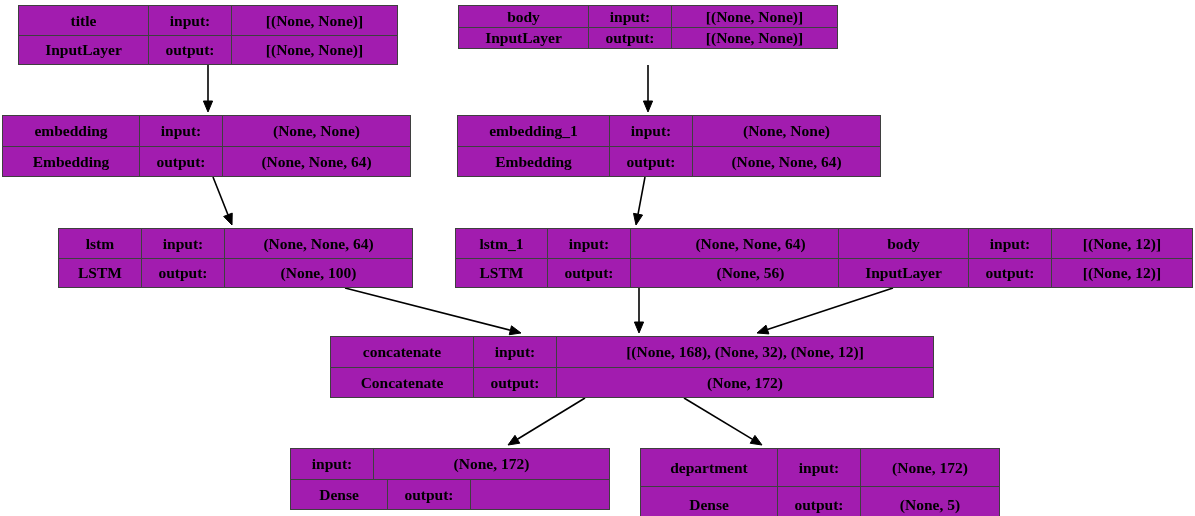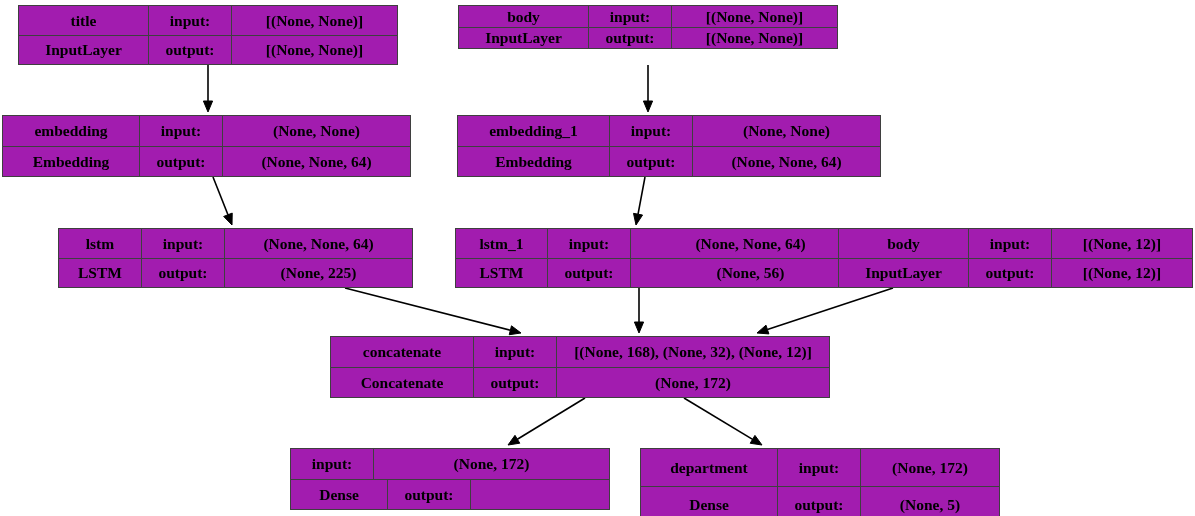--- a/index.html
+++ b/index.html
@@ -149,21 +149,21 @@
       </div>
       <div class="node" style="left: 58px; top: 228px; width: 355px; height: 60px;">
         <div class="node-row row-top">
           <div class="cell c-name" style="width: 83px; flex: 0 0 83px;">lstm</div>
           <div class="cell c-io" style="width: 83px; flex: 0 0 83px;">input:</div>
           <div class="cell c-shape" style="flex: 1 1 auto;">(None, None, 64)</div>
         </div>
         <div class="node-row">
           <div class="cell c-name" style="width: 83px; flex: 0 0 83px;">LSTM</div>
           <div class="cell c-io" style="width: 83px; flex: 0 0 83px;">output:</div>
-          <div class="cell c-shape" style="flex: 1 1 auto;">(None, 225)</div>
+          <div class="cell c-shape" style="flex: 1 1 auto;">(None, 100)</div>
         </div>
       </div>
       <div class="node" style="left: 455px; top: 228px; width: 416px; height: 60px;">
         <div class="node-row row-top">
           <div class="cell c-name" style="width: 92px; flex: 0 0 92px;">lstm_1</div>
           <div class="cell c-io" style="width: 83px; flex: 0 0 83px;">input:</div>
           <div class="cell c-shape" style="flex: 1 1 auto;">(None, None, 64)</div>
         </div>
         <div class="node-row">
           <div class="cell c-name" style="width: 92px; flex: 0 0 92px;">LSTM</div>
@@ -176,21 +176,21 @@
           <div class="cell c-name" style="width: 130px; flex: 0 0 130px;">body</div>
           <div class="cell c-io" style="width: 83px; flex: 0 0 83px;">input:</div>
           <div class="cell c-shape" style="flex: 1 1 auto;">[(None, 12)]</div>
         </div>
         <div class="node-row">
           <div class="cell c-name" style="width: 130px; flex: 0 0 130px;">InputLayer</div>
           <div class="cell c-io" style="width: 83px; flex: 0 0 83px;">output:</div>
           <div class="cell c-shape" style="flex: 1 1 auto;">[(None, 12)]</div>
         </div>
       </div>
-      <div class="node" style="left: 330px; top: 336px; width: 500px; height: 62px;">
+      <div class="node" style="left: 330px; top: 336px; width: 604px; height: 62px;">
         <div class="node-row row-top">
           <div class="cell c-name" style="width: 143px; flex: 0 0 143px;">concatenate</div>
           <div class="cell c-io" style="width: 83px; flex: 0 0 83px;">input:</div>
           <div class="cell c-shape" style="flex: 1 1 auto;">[(None, 168), (None, 32), (None, 12)]</div>
         </div>
         <div class="node-row">
           <div class="cell c-name" style="width: 143px; flex: 0 0 143px;">Concatenate</div>
           <div class="cell c-io" style="width: 83px; flex: 0 0 83px;">output:</div>
           <div class="cell c-shape" style="flex: 1 1 auto;">(None, 172)</div>
         </div>

